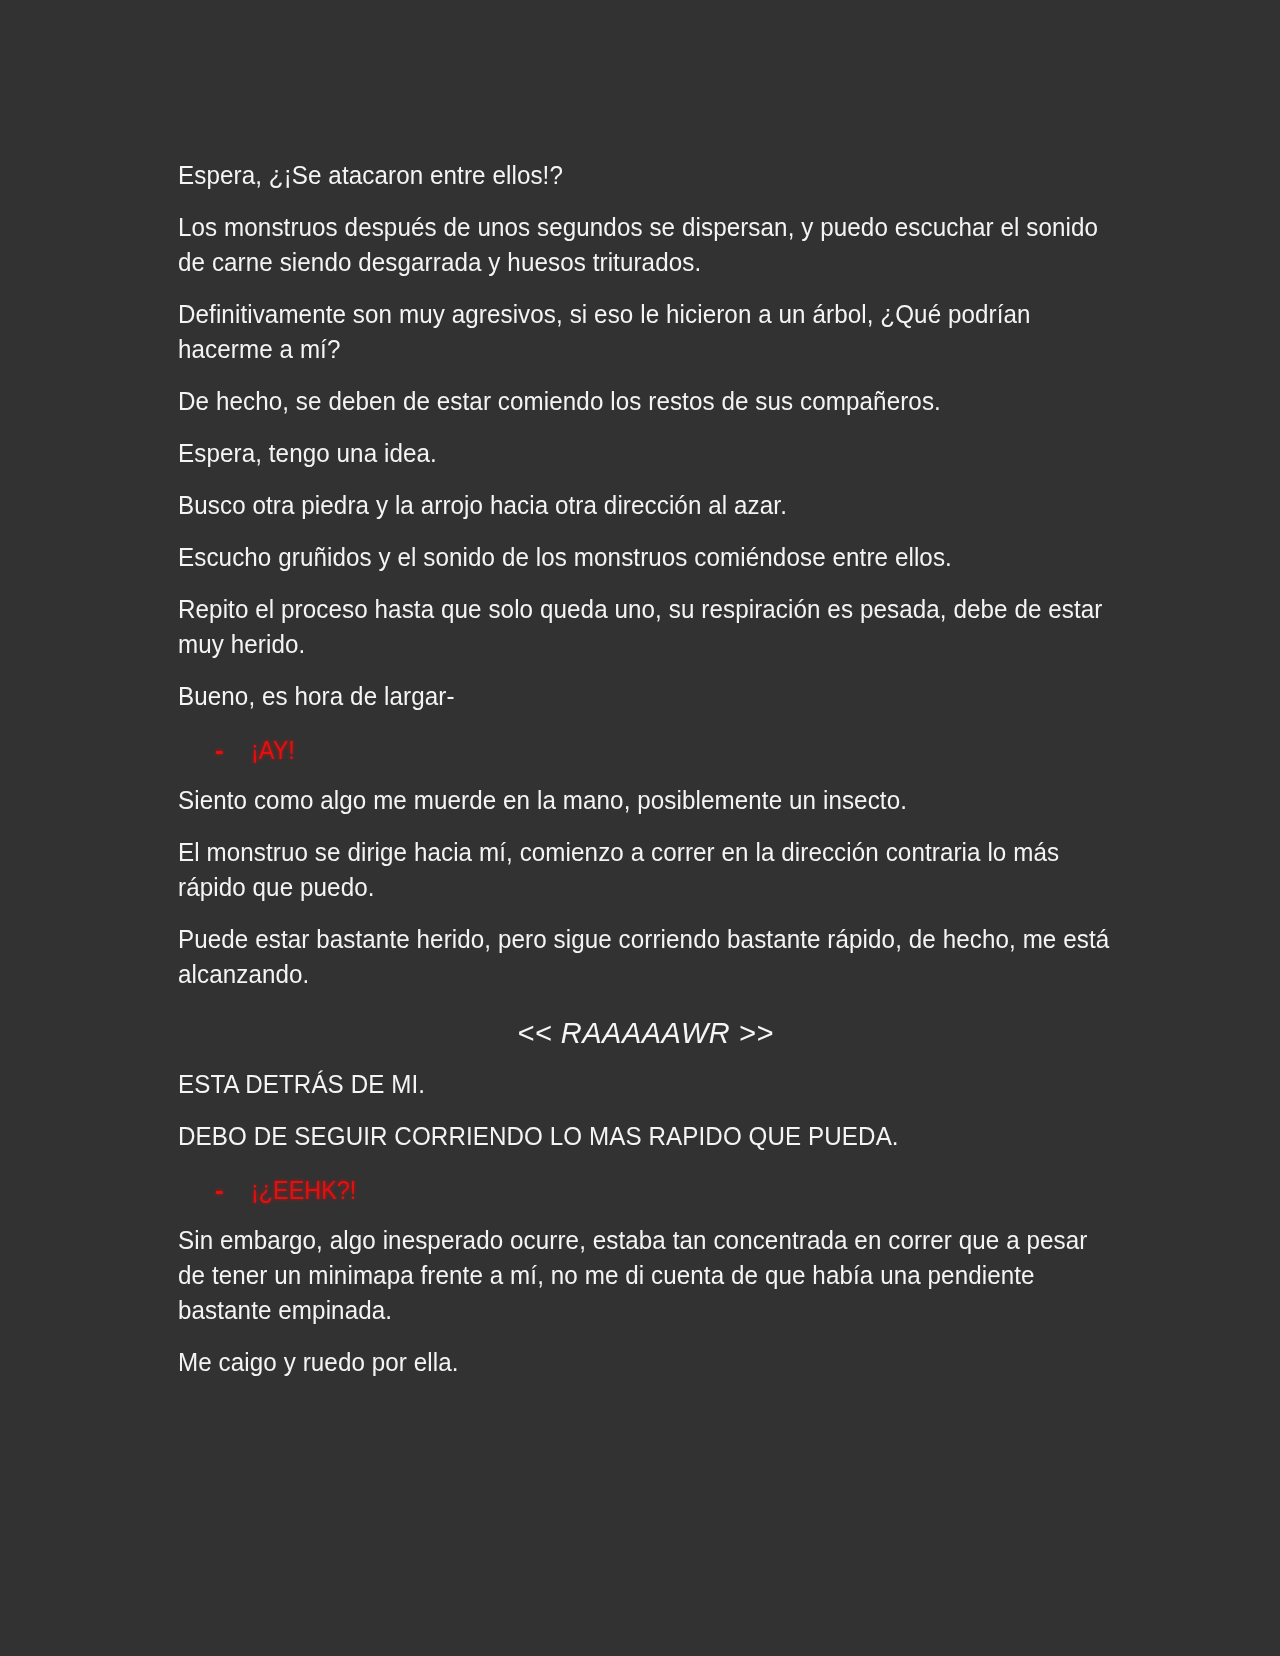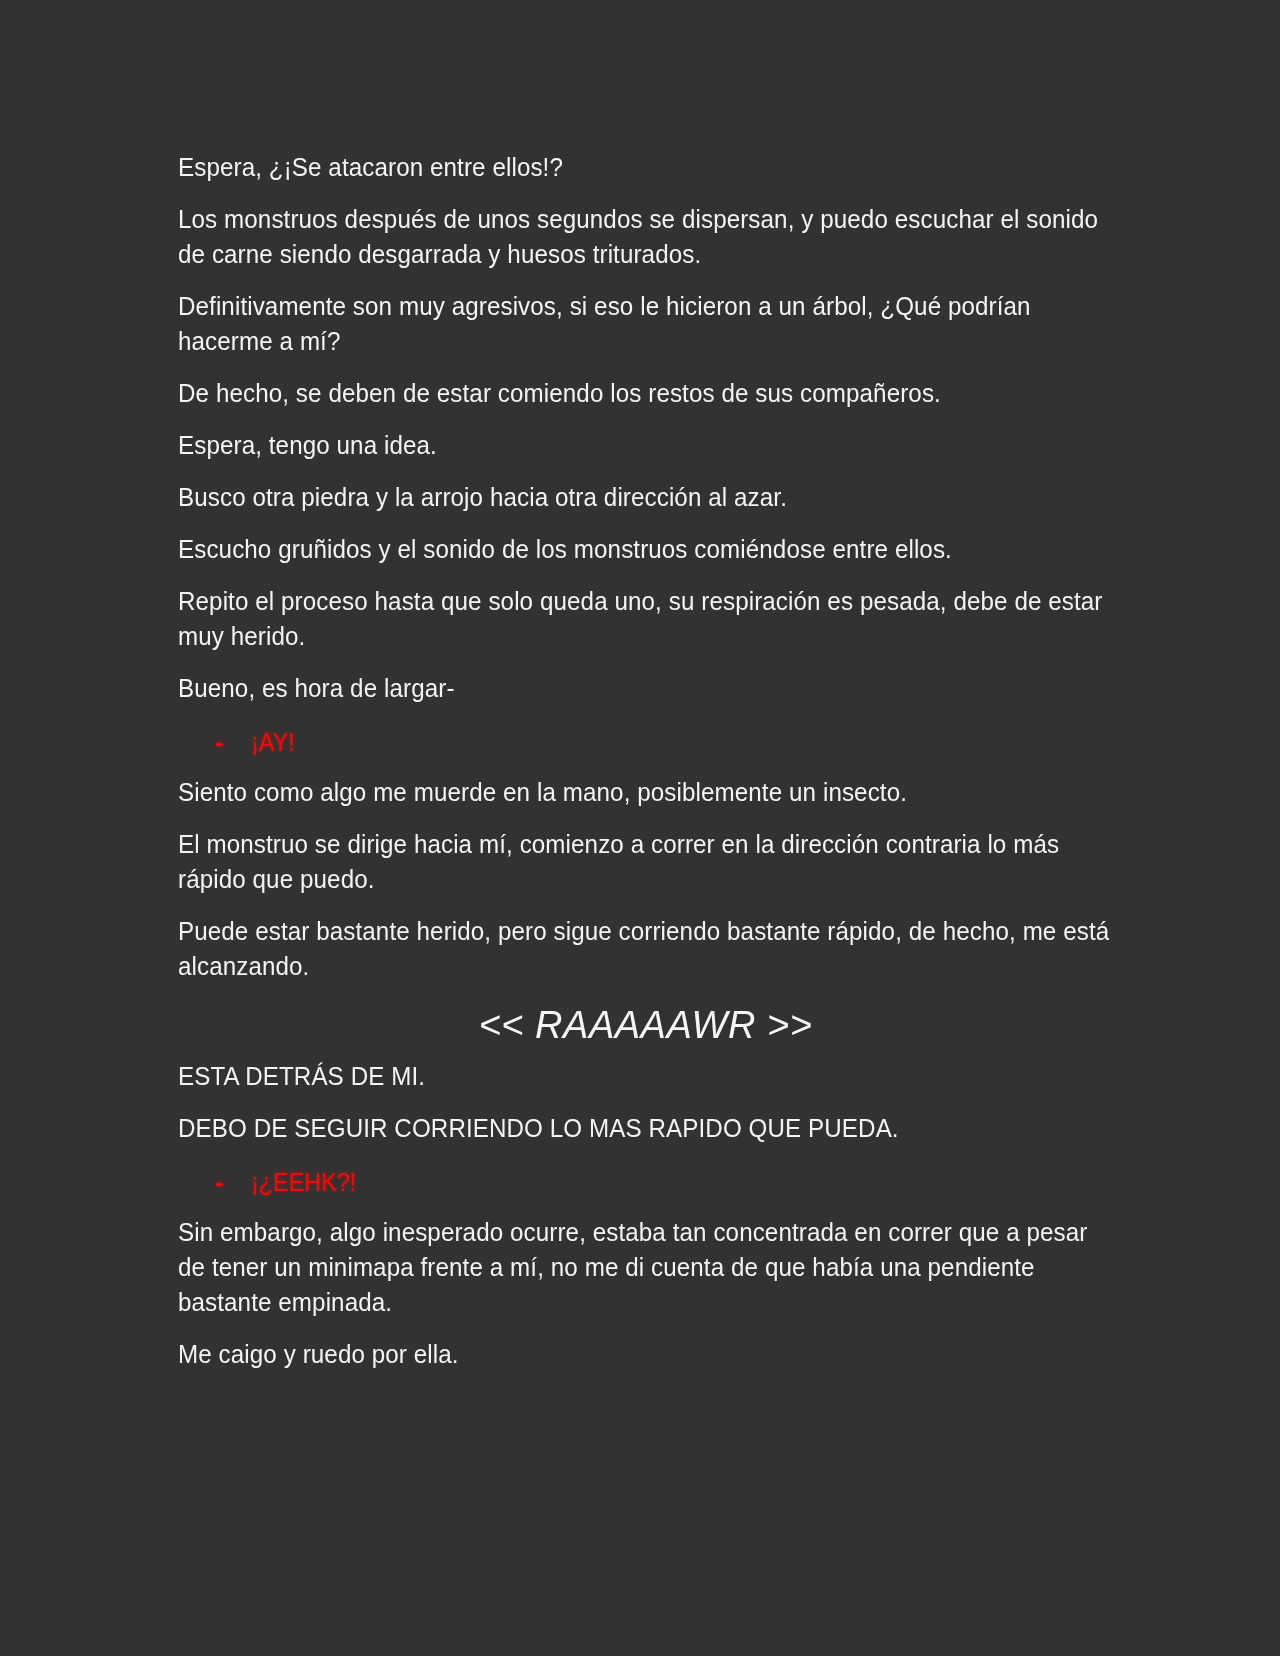--- a/index.html
+++ b/index.html
@@ -10,21 +10,21 @@
     body {
       width: 1280px;
       height: 1656px;
       overflow: hidden;
       position: relative;
       font-family: "DejaVu Sans Condensed", "Liberation Sans Narrow", "Liberation Sans", sans-serif;
     }
     .page {
       position: absolute;
       left: 178px;
-      top: 150px;
+      top: 158px;
       width: 935px;
       color: #f4f4f4;
     }
     .para {
       font-family: "Liberation Sans", sans-serif;
       font-size: 26px;
       line-height: 35px;
       margin: 0 0 17px 0;
       letter-spacing: 0.1px;
       transform: scaleX(0.93);
@@ -48,21 +48,21 @@
     }
     .shout .word {
       transform: scaleX(0.9);
       transform-origin: left center;
       display: inline-block;
     }
     .roar {
       text-align: center;
       font-family: "Liberation Sans", sans-serif;
       font-style: italic;
-      font-size: 38px;
+      font-size: 29px;
       line-height: 48px;
       margin: 0 0 10px 0;
       color: #f6f6f6;
       width: 935px;
       letter-spacing: 0.5px;
     }
   </style>
 </head>
 <body>
 

